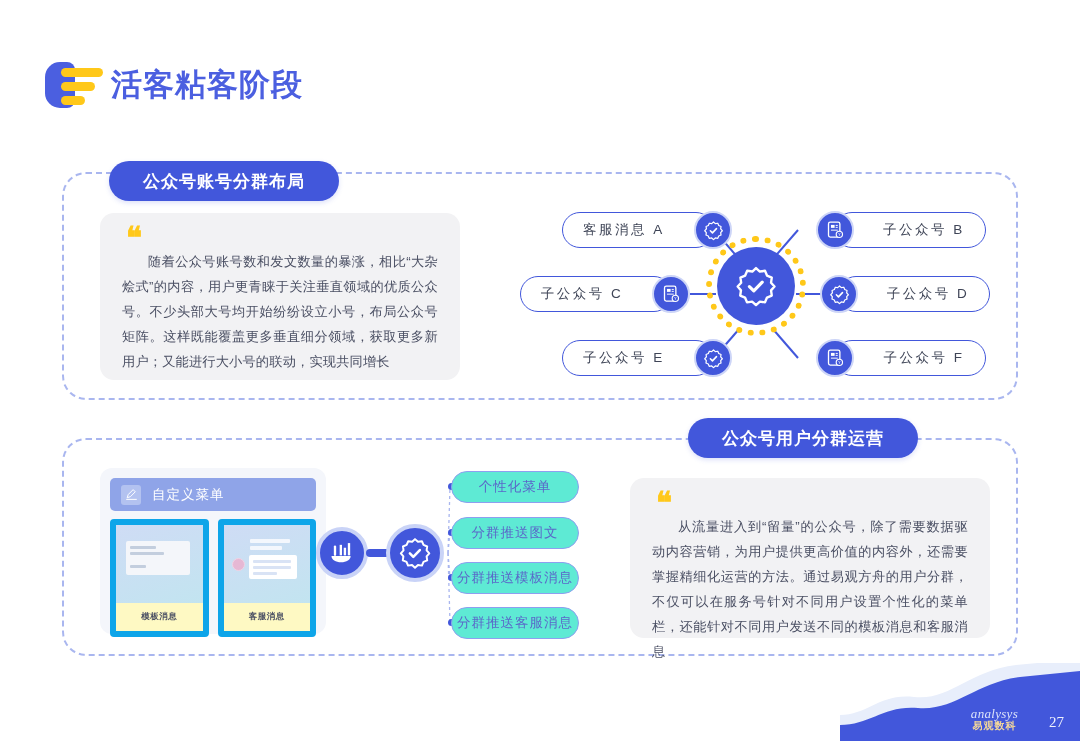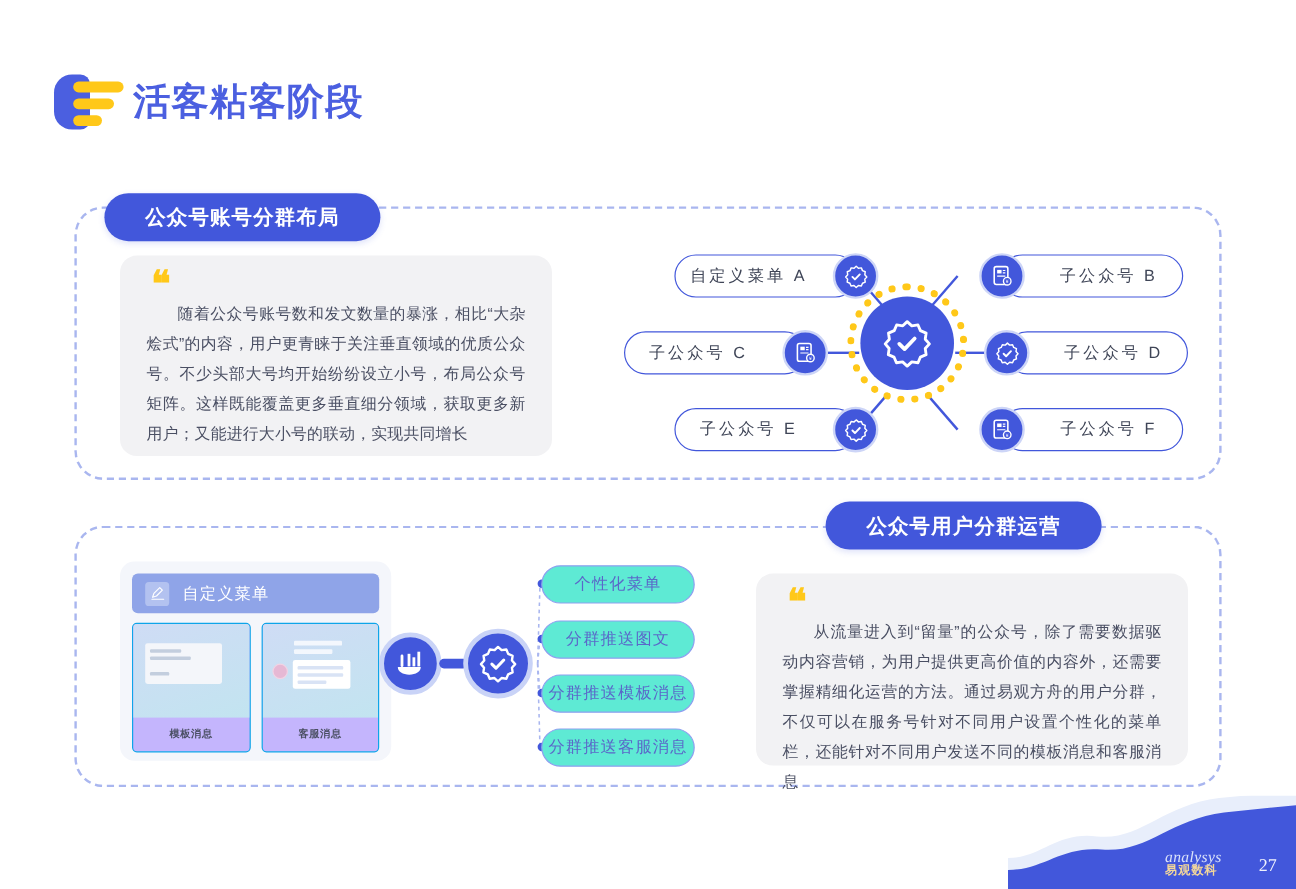--- a/index.html
+++ b/index.html
@@ -100,21 +100,21 @@
     align-items: center;
     justify-content: center;
     padding: 0 34px;
     color: #fff;
     font-size: 17px;
     font-weight: bold;
     letter-spacing: 1px;
     white-space: nowrap;
     box-shadow: 0 2px 5px rgba(66,87,219,0.18);
   }
-  #pill-1 { left: 87px; top: 161px; text-align: center; }
+  #pill-1 { left: 109px; top: 161px; text-align: center; }
   #pill-2 { left: 688px; top: 418px; }
 
   
   .quote-box {
     position: absolute;
     background: #f2f2f4;
     border-radius: 14px;
     box-sizing: border-box;
     padding: 18px 22px 16px 22px;
   }
@@ -267,24 +267,24 @@
     font-size: 13.5px;
     letter-spacing: 1px;
   }
   #mock .mock-cards {
     display: flex;
     gap: 9px;
     margin-top: 8px;
   }
   #mock .mcard {
     flex: 1;
-    background: #c4b5fd;
+    background: #fef9c3;
     border-radius: 4px;
     overflow: hidden;
-    border: 1px solid #0ea5e9;
+    border: 6px solid #0ea5e9;
   }
   #mock .mcard .shot {
     height: 78px;
     position: relative;
     background: linear-gradient(160deg,#cfdcf5 0%,#c2e4f0 100%);
   }
   #mock .mcard .cap {
     height: 28px;
     display: flex;
     align-items: center;
@@ -379,21 +379,21 @@
     right: 0;
     bottom: 0;
     width: 240px;
     height: 78px;
     overflow: hidden;
   }
   #footer .logo-wrap {
     position: absolute;
     right: 62px;
     bottom: 10px;
-    text-align: left;
+    text-align: center;
     line-height: 1.05;
   }
   #footer .logo-en {
     color: #dce3fa;
     font-size: 13px;
     font-style: italic;
     font-family: "Liberation Serif", serif;
     letter-spacing: 0.3px;
   }
   #footer .logo-cn {
@@ -447,21 +447,21 @@
     <div class="hub-core">
       <svg width="44" height="44" viewBox="0 0 24 24">
         <path d="M12 2.2l2.1 1.9 2.8-.4 1.1 2.6 2.6 1.1-.4 2.8 1.9 2.1-1.9 2.1.4 2.8-2.6 1.1-1.1 2.6-2.8-.4-2.1 1.9-2.1-1.9-2.8.4-1.1-2.6-2.6-1.1.4-2.8L2 12.3l1.9-2.1-.4-2.8 2.6-1.1 1.1-2.6 2.8.4z" fill="none" stroke="#ffffff" stroke-width="1.3" stroke-linejoin="round"></path>
         <path d="M8.4 12.3l2.4 2.4 4.6-4.8" fill="none" stroke="#ffffff" stroke-width="1.7" stroke-linecap="round" stroke-linejoin="round"></path>
       </svg>
     </div>
   </div>
 
   <div class="node left" id="node-a">
     <div class="pill">
-      <span class="txt">自定义菜单 A</span>
+      <span class="txt">客服消息 A</span>
     </div>
     <div class="icon-circle">
       <svg width="21" height="21" viewBox="0 0 24 24">
         <path d="M12 2.2l2.1 1.9 2.8-.4 1.1 2.6 2.6 1.1-.4 2.8 1.9 2.1-1.9 2.1.4 2.8-2.6 1.1-1.1 2.6-2.8-.4-2.1 1.9-2.1-1.9-2.8.4-1.1-2.6-2.6-1.1.4-2.8L2 12.3l1.9-2.1-.4-2.8 2.6-1.1 1.1-2.6 2.8.4z" fill="none" stroke="#ffffff" stroke-width="1.4" stroke-linejoin="round"></path>
         <path d="M8.4 12.3l2.4 2.4 4.6-4.8" fill="none" stroke="#ffffff" stroke-width="1.8" stroke-linecap="round" stroke-linejoin="round"></path>
       </svg>
     </div>
   </div>
 
   <div class="node left" id="node-c">

